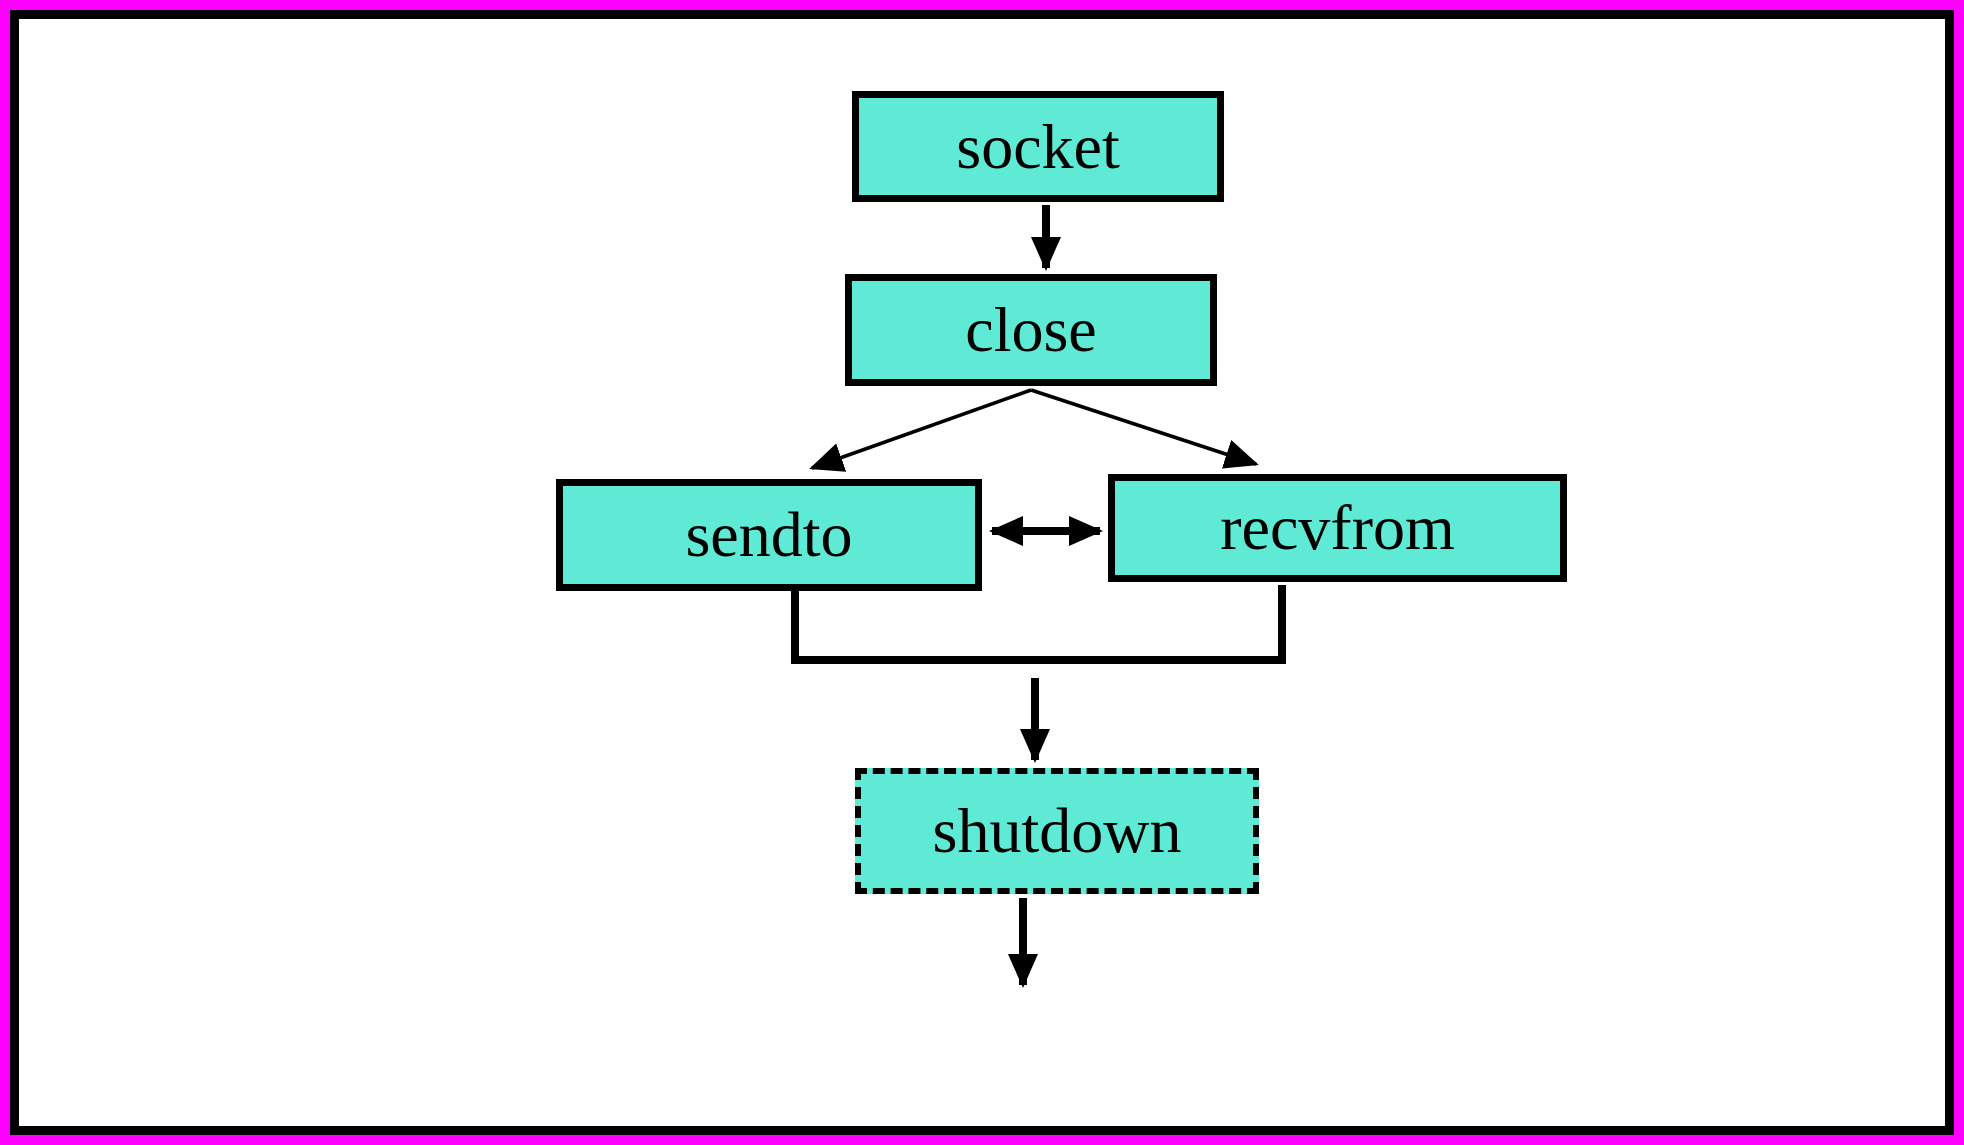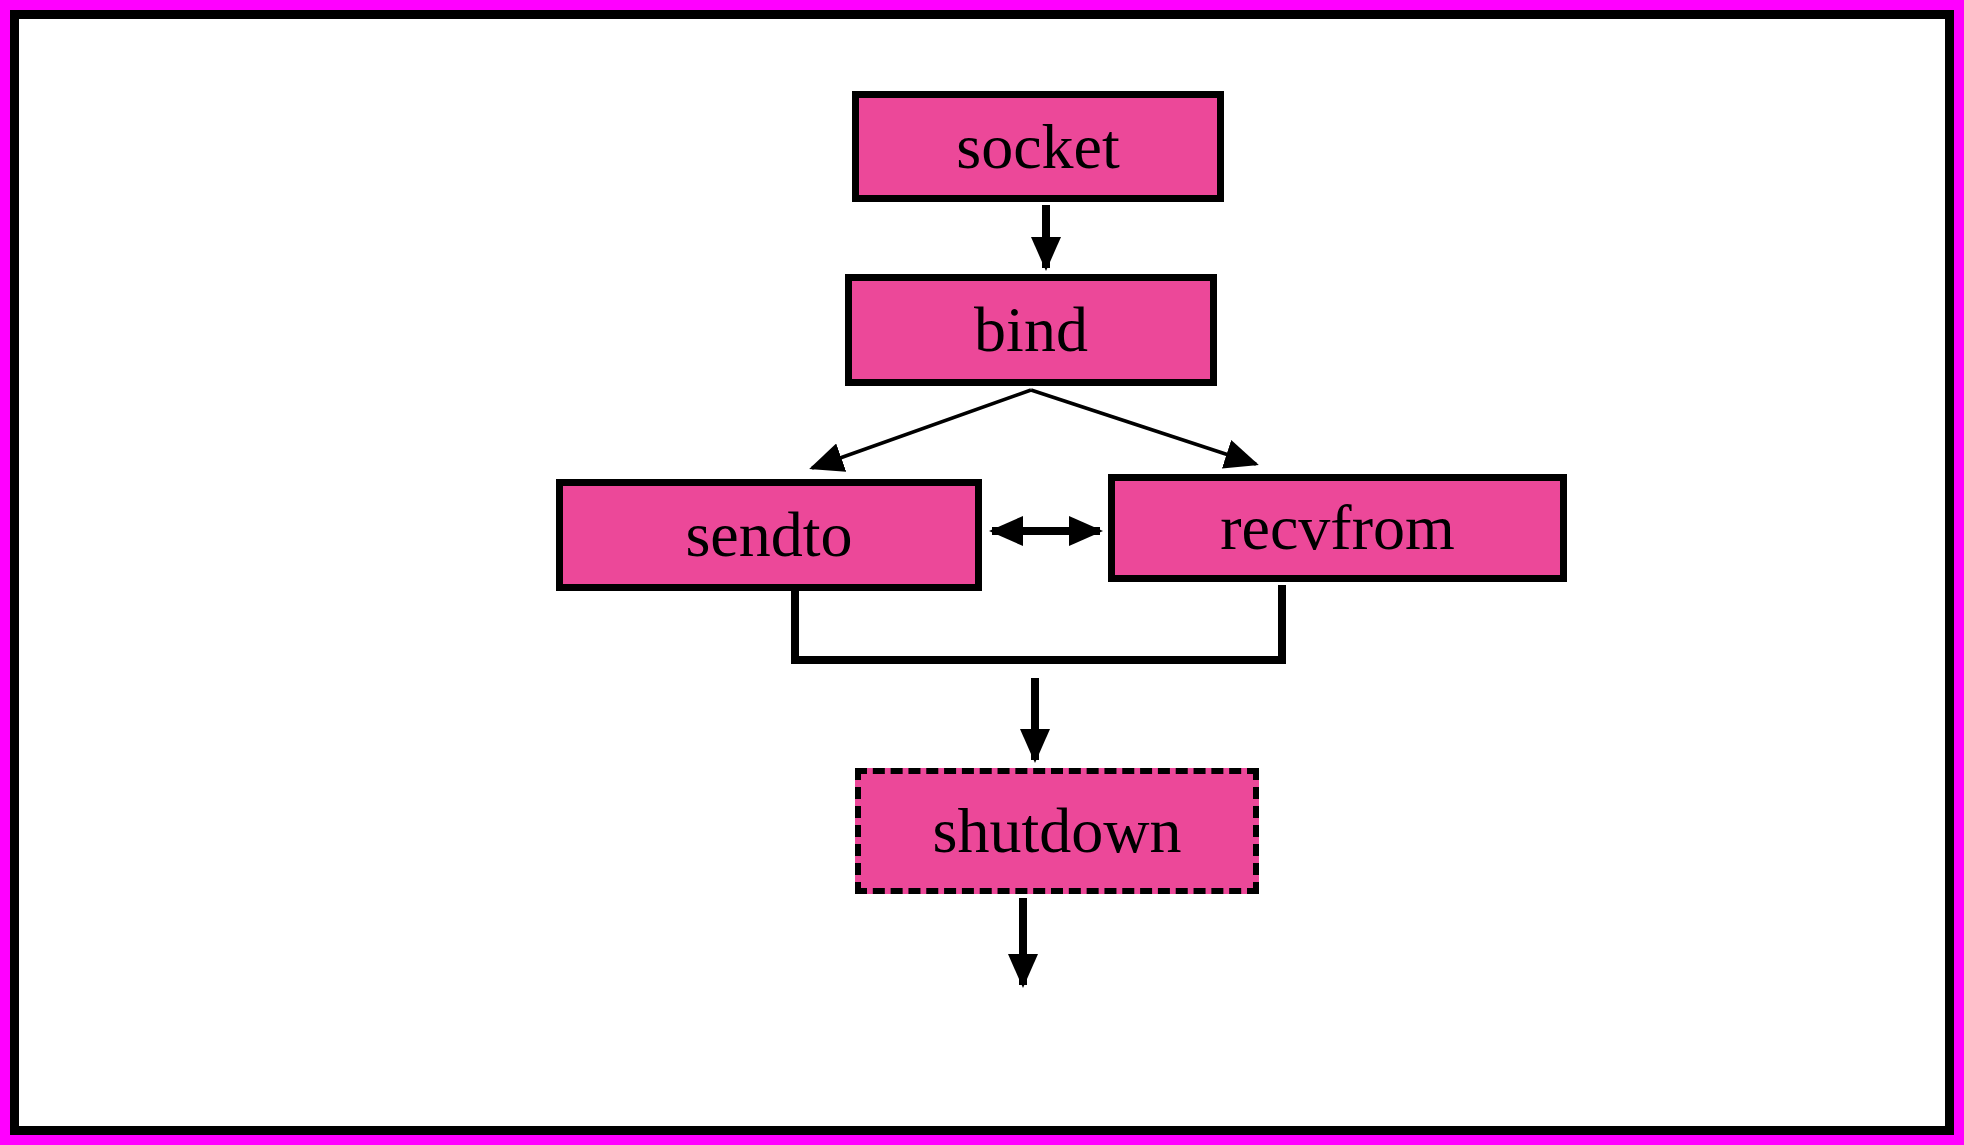--- a/index.html
+++ b/index.html
@@ -37,21 +37,21 @@
     left: 0;
     top: 0;
     width: 1964px;
     height: 1145px;
     display: block;
   }
   .node {
     position: absolute;
     box-sizing: border-box;
     border: 7px solid #000000;
-    background: #ec4899;
+    background: #5eead4;
     display: flex;
     align-items: center;
     justify-content: center;
     font-size: 64px;
     color: #000000;
     text-align: center;
     letter-spacing: 0px;
   }
   .node.dashed {
     border-style: dashed;
@@ -92,21 +92,21 @@
       <path d="M 1035 678 L 1035 760" stroke="#000000" stroke-width="8" fill="none" marker-end="url(#ah)"></path>
 
       <path d="M 1023 898 L 1023 985" stroke="#000000" stroke-width="8" fill="none" marker-end="url(#ah)"></path>
     </svg>
 
     <div class="node" id="node-socket">
       <span>socket</span>
     </div>
 
     <div class="node" id="node-bind">
-      <span>bind</span>
+      <span>close</span>
     </div>
 
     <div class="node" id="node-sendto">
       <span>sendto</span>
     </div>
 
     <div class="node" id="node-recvfrom">
       <span>recvfrom</span>
     </div>
 

